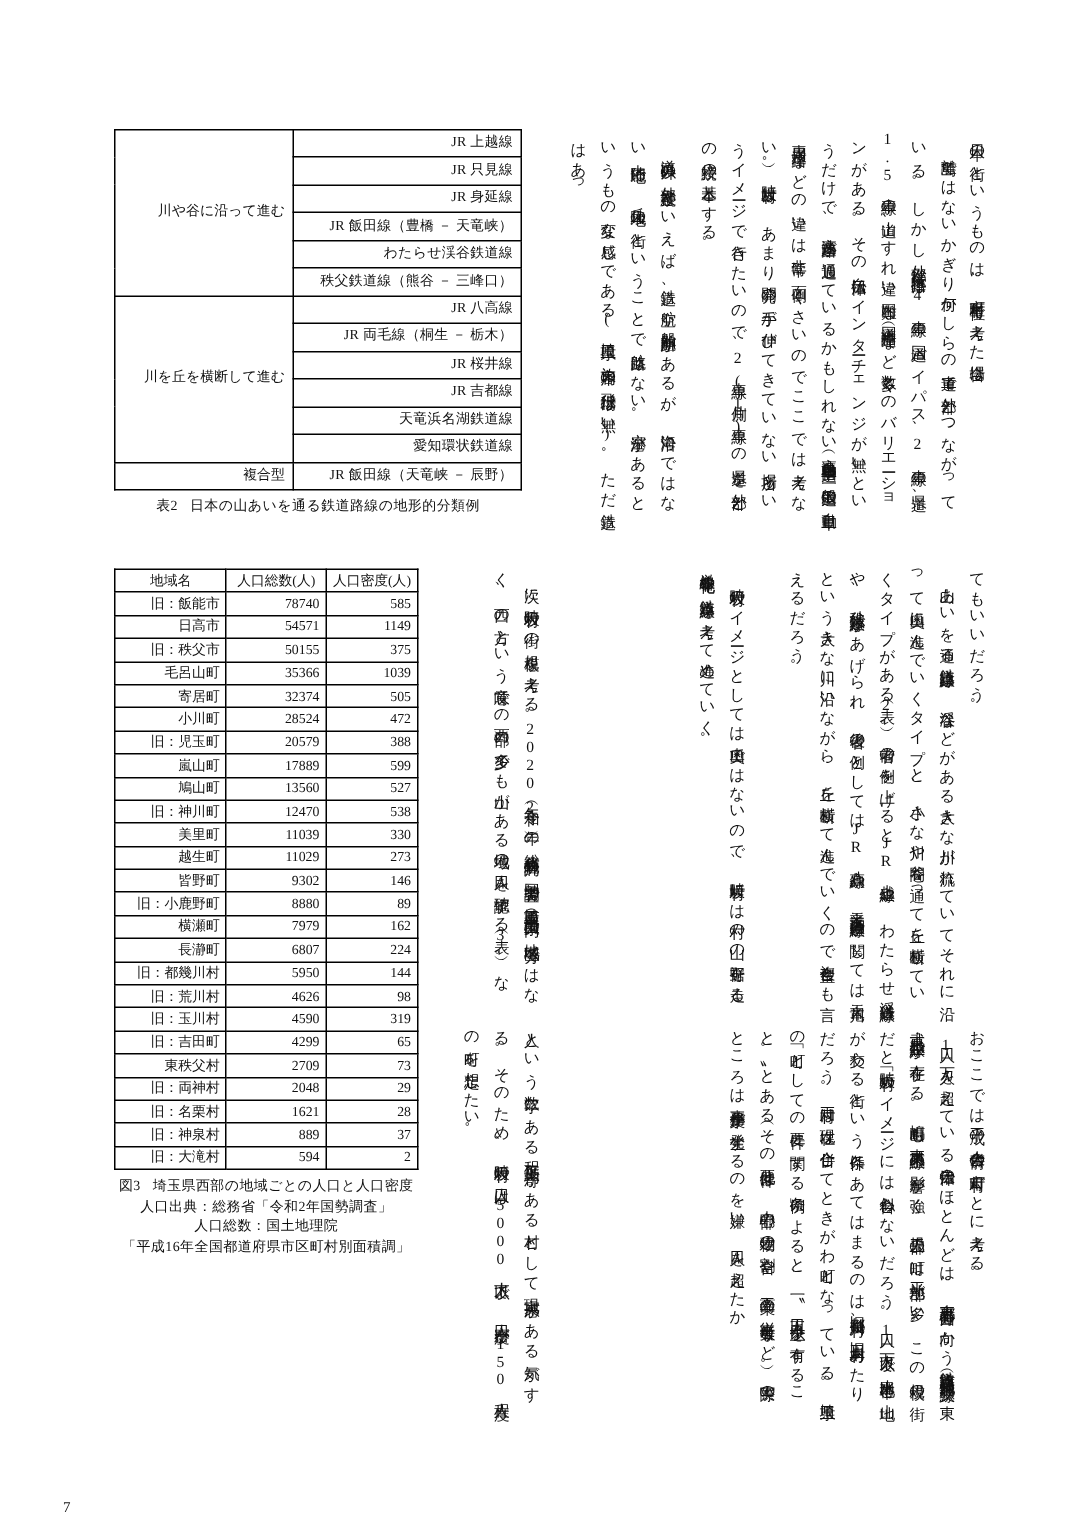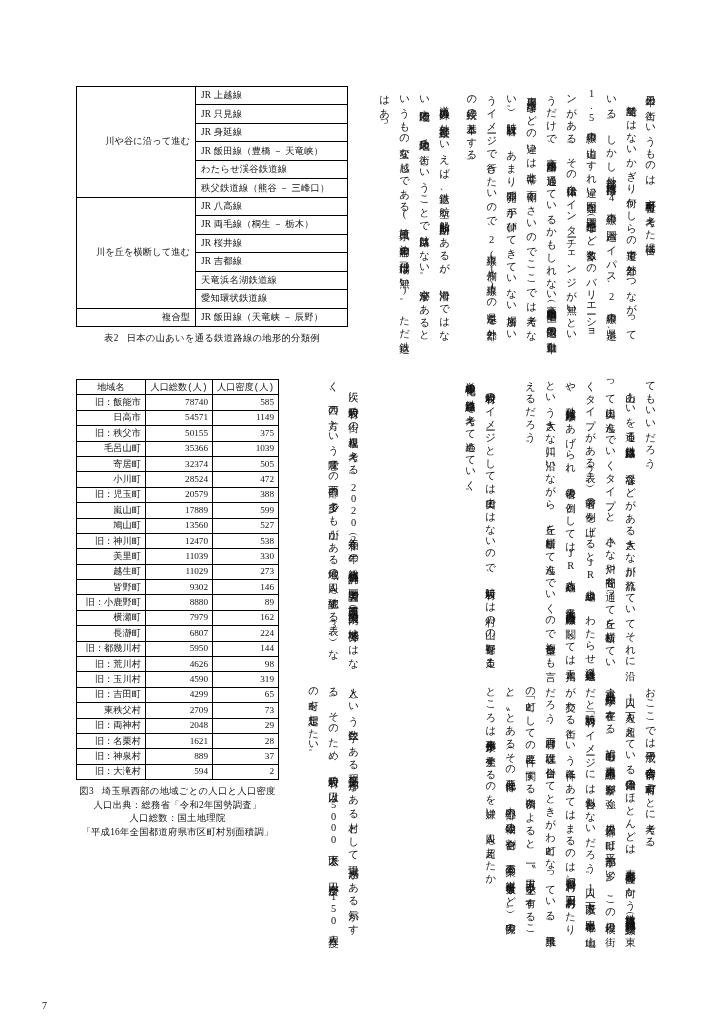--- a/index.html
+++ b/index.html
@@ -37,21 +37,21 @@
     border: 1px solid #000000;
     padding: 4.1px 5px;
     vertical-align: middle;
     white-space: nowrap;
   }
   td.cat {
     text-align: right;
     width: 108px;
   }
   td.line {
-    text-align: left;
+    text-align: right;
     letter-spacing: 0.2px;
   }
   .caption {
     font-size: 9.3px;
     text-align: center;
     margin-top: 5px;
     letter-spacing: 0.3px;
     line-height: 1.45;
   }
   .caption .lbl { margin-right: 8px; }
@@ -68,21 +68,21 @@
     width: 100%;
     font-size: 9.2px;
     line-height: 1.0;
   }
   table.pop td, table.pop th {
     border: 1px solid #000000;
     padding: 2.6px 4px;
     font-weight: normal;
     white-space: nowrap;
   }
-  table.pop th { text-align: center; font-family: Liberation Mono, monospace; }
+  table.pop th { text-align: center; }
   table.pop td.name  { text-align: right; width: 74px; }
   table.pop td.total { text-align: right; width: 62px; }
   table.pop td.dens  { text-align: right; }
 
   
   .vcol {
     position: absolute;
     writing-mode: vertical-rl;
     -webkit-writing-mode: vertical-rl;
     text-orientation: upright;

